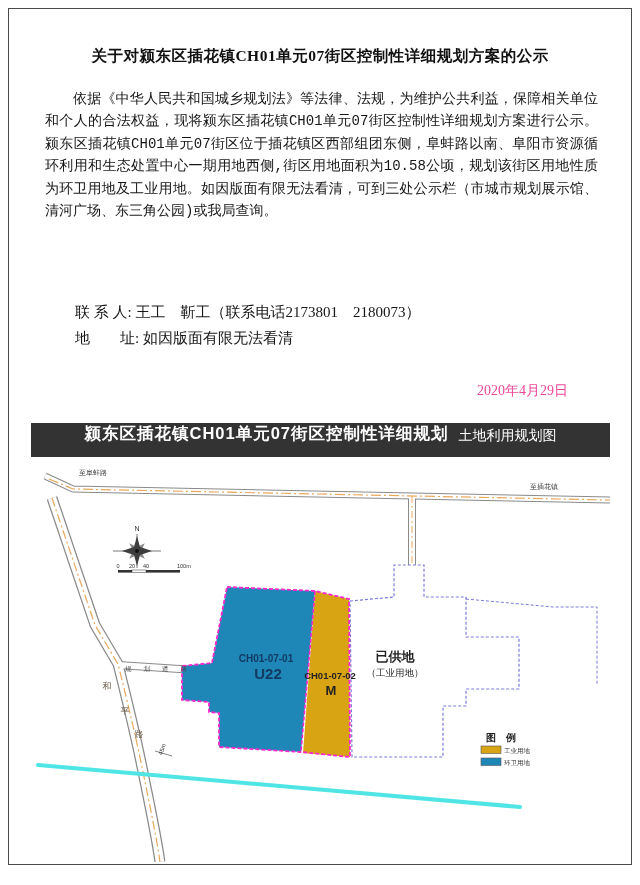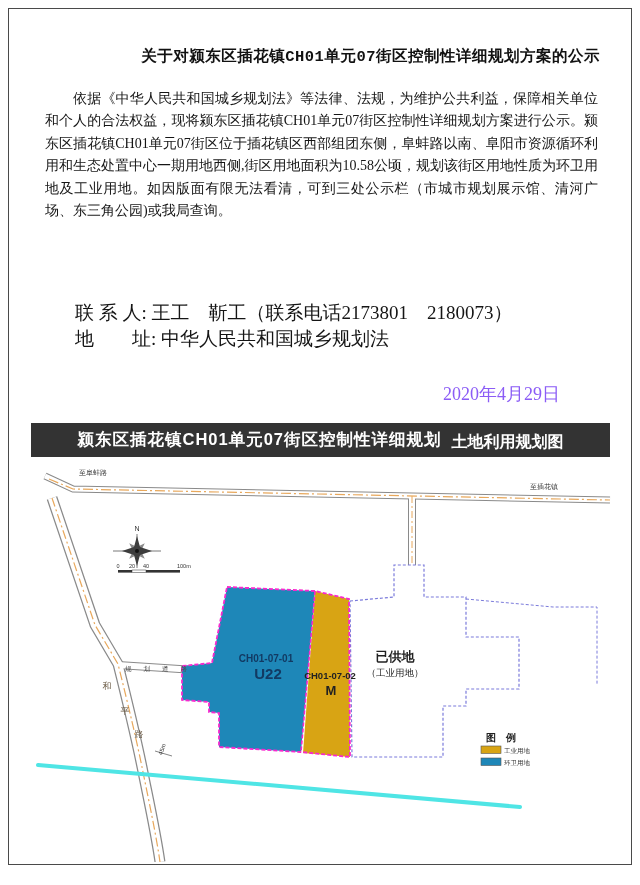--- a/index.html
+++ b/index.html
@@ -1,50 +1,50 @@
 <!DOCTYPE html>
 <html><head>
 <meta charset="utf-8">
 <style>
   html,body{margin:0;padding:0;background:#fff;}
   .screen{position:relative;width:640px;height:885px;background:#fff;overflow:hidden;
           font-family:"Liberation Serif", serif;color:#1a1a1a;}
   .page-border{position:absolute;left:8px;top:8px;width:622px;height:855px;
                border:1px solid #4a4a4a;}
-  .notice-title{position:absolute;left:40px;right:40px;top:46px;text-align:right;
-                font-family:Liberation Mono, monospace;font-weight:bold;font-size:15.5px;
+  .notice-title{position:absolute;left:40px;right:40px;top:46px;text-align:center;
+                font-family:Liberation Serif, serif;font-weight:bold;font-size:15.5px;
                 color:#111;letter-spacing:0.5px;}
   .notice-body{position:absolute;left:45px;right:42px;top:88px;font-size:14px;
-               line-height:22.4px;text-align:justify;color:#151515;}
+               line-height:22.4px;text-align:justify;color:#151515;font-family:Liberation Mono, monospace;}
   .notice-body p{margin:0;text-indent:2em;}
-  .contact{position:absolute;left:75px;top:300px;font-size:19px;line-height:25.5px;color:#151515;}
-  .notice-date{position:absolute;right:80px;top:382px;font-size:18px;color:#8b5cf6;}
+  .contact{position:absolute;left:75px;top:300px;font-size:15px;line-height:25.5px;color:#151515;}
+  .notice-date{position:absolute;right:72px;top:382px;font-size:14px;color:#ec4899;}
   .map-header{position:absolute;left:31px;top:423px;width:579px;height:34px;background:#333;
-              display:flex;align-items:center;justify-content:center;gap:10px;
+              display:flex;align-items:flex-start;justify-content:center;gap:10px;
               font-family:"Liberation Sans", sans-serif;color:#fff;}
   .map-header .big{font-size:16.5px;font-weight:bold;letter-spacing:1px;}
-  .map-header .small{font-size:16px;font-weight:bold;margin-top:4px;}
+  .map-header .small{font-size:14px;font-weight:normal;margin-top:4px;}
   .map-canvas{position:absolute;left:9px;top:460px;width:622px;height:402px;}
   svg text{font-family:"Liberation Sans", sans-serif;}
 </style>
 </head>
 <body>
 
 <div class="screen">
   <div class="page-border"></div>
 
   <div class="notice-title">关于对颍东区插花镇CH01单元07街区控制性详细规划方案的公示</div>
 
   <div class="notice-body">
     <p>依据《中华人民共和国城乡规划法》等法律、法规，为维护公共利益，保障相关单位和个人的合法权益，现将颍东区插花镇CH01单元07街区控制性详细规划方案进行公示。颍东区插花镇CH01单元07街区位于插花镇区西部组团东侧，阜蚌路以南、阜阳市资源循环利用和生态处置中心一期用地西侧,街区用地面积为10.58公顷，规划该街区用地性质为环卫用地及工业用地。如因版面有限无法看清，可到三处公示栏（市城市规划展示馆、清河广场、东三角公园)或我局查询。</p>
   </div>
 
   <div class="contact">
     <div>联 系 人: 王工　靳工（联系电话2173801　2180073）</div>
-    <div>地　　址: 中华人民共和国城乡规划法</div>
+    <div>地　　址: 如因版面有限无法看清</div>
   </div>
 
   <div class="notice-date">2020年4月29日</div>
 
   <div class="map-header" style="background: rgb(51, 51, 51);">
     <span class="big">颍东区插花镇CH01单元07街区控制性详细规划</span>
     <span class="small">土地利用规划图</span>
   </div>
 
   <svg class="map-canvas" viewBox="0 0 622 402" xmlns="http://www.w3.org/2000/svg">

